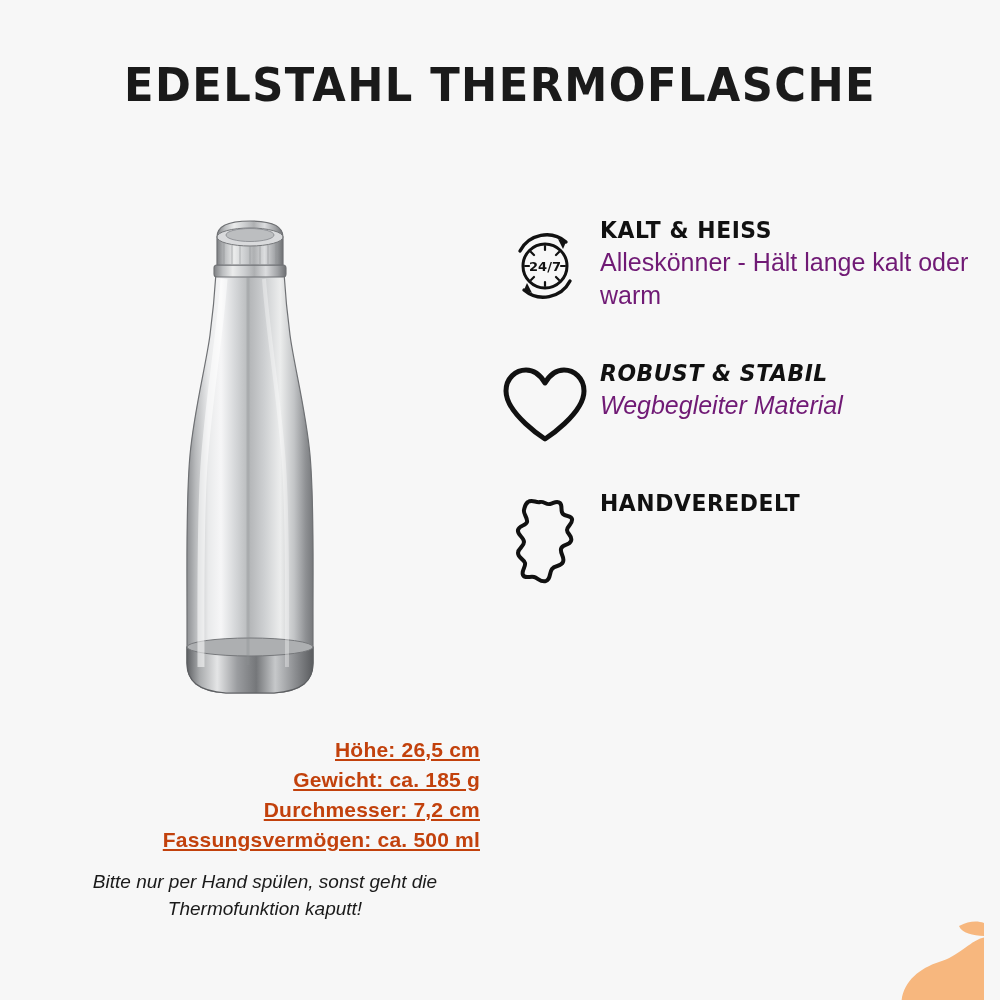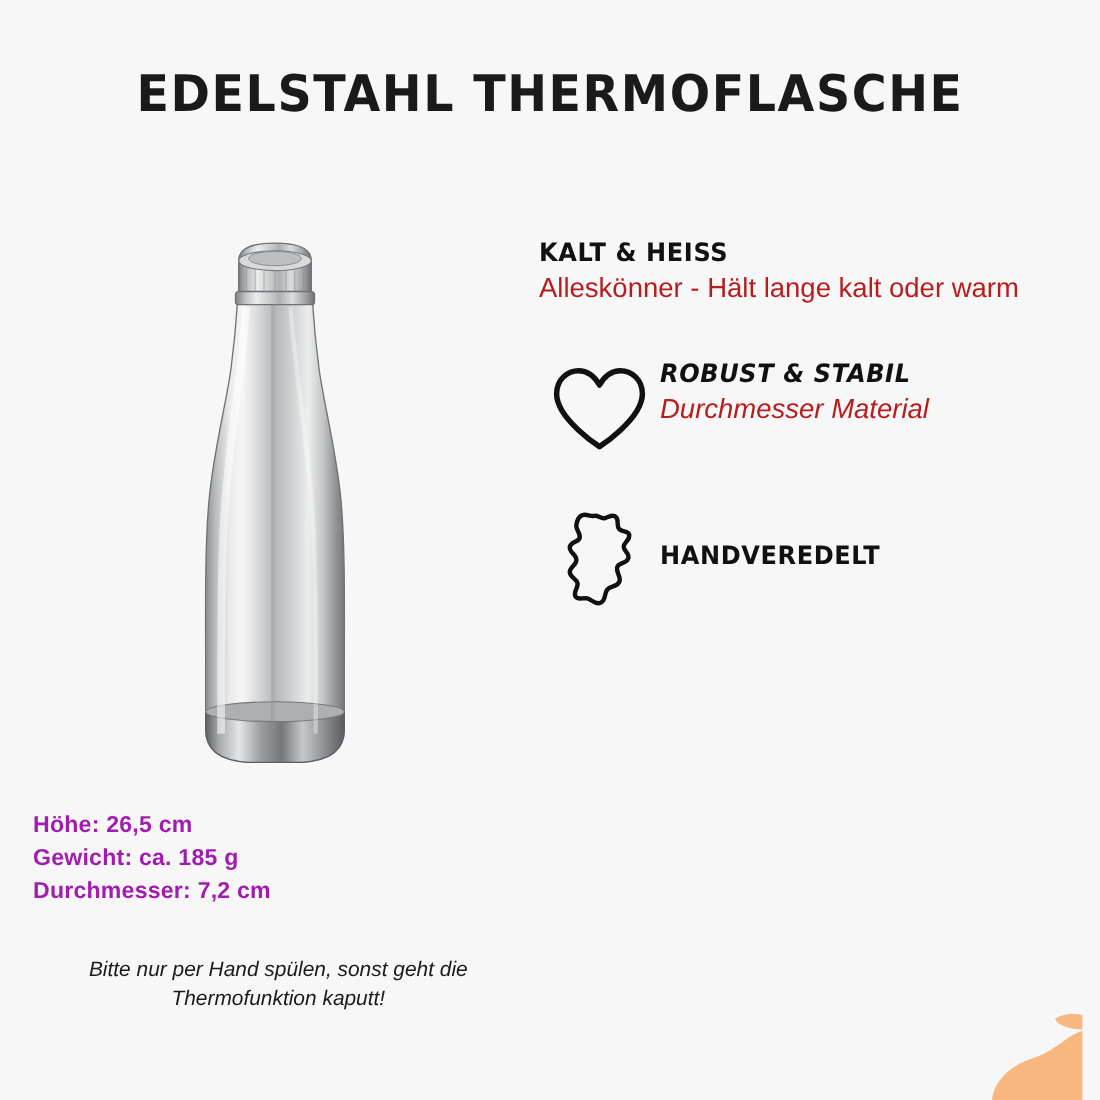--- a/index.html
+++ b/index.html
@@ -48,32 +48,33 @@
     height: 500px;
   }
   .bottle-svg { display:block; }
 
   
   .specs {
     position: absolute;
     left: 30px;
     top: 735px;
     width: 450px;
-    text-align: left;
-    color: #a21caf;
+    text-align: right;
+    color: #c2410c;
+    text-decoration: underline;
   }
   .specs div {
     font-size: 21px;
     font-weight: bold;
     line-height: 30px;
     letter-spacing: 0.2px;
   }
   .note {
     position: absolute;
-    left: 28px;
+    left: 40px;
     top: 868px;
     width: 450px;
     text-align: center;
     font-style: italic;
     font-size: 19px;
     line-height: 27px;
     color: #1a1a1a;
   }
 
   
@@ -107,27 +108,27 @@
     letter-spacing: 0.6px;
     color: #111;
     transform: scaleX(0.95);
     transform-origin: left center;
     margin-bottom: 3px;
     white-space: nowrap;
   }
   .fbody {
     font-size: 25px;
     line-height: 33px;
-    color: #b91c1c;
+    color: #701a75;
   }
 
   
   .feature.f0 { margin-bottom: 46px; }
   .feature.f1 { margin-bottom: 40px; font-style: italic; }
-  .feature.f2 { margin-bottom: 44px; align-items: center; }
+  .feature.f2 { margin-bottom: 44px; }
 
   
   .blob {
     position: absolute;
     right: -10px;
     bottom: -20px;
     width: 240px;
     height: 190px;
     pointer-events: none;
   }
@@ -213,41 +214,62 @@
       <path d="M64,64 C60,120 48,190 44,250 C40,310 41,380 41,452" stroke="#ffffff" stroke-width="7" opacity="0.55" fill="none"></path>
       <path d="M104,64 C108,120 120,190 124,250 C128,310 127,380 127,452" stroke="#ffffff" stroke-width="4" opacity="0.35" fill="none"></path>
       <path d="M88,62 C88,150 88,300 88,450" stroke="#8c8e91" stroke-width="3" opacity="0.35" fill="none"></path>
     </svg>
   </div>
 
   <div class="specs">
     <div>Höhe: 26,5 cm</div>
     <div>Gewicht: ca. 185 g</div>
     <div>Durchmesser: 7,2 cm</div>
+    <div>Fassungsvermögen: ca. 500 ml</div>
   </div>
   <div class="note">Bitte nur per Hand spülen, sonst geht die Thermofunktion kaputt!</div>
 
   <div class="features">
 
     <div class="feature f0">
+      <div class="icon">
+        <svg width="90" height="90" viewBox="0 0 90 90">
+          <circle cx="45" cy="45" r="22" fill="none" stroke="#111" stroke-width="3"></circle>
+          <g stroke="#111" stroke-width="2.2" stroke-linecap="round">
+            <line x1="45" y1="25" x2="45" y2="29"></line>
+            <line x1="45" y1="61" x2="45" y2="65"></line>
+            <line x1="25" y1="45" x2="29" y2="45"></line>
+            <line x1="61" y1="45" x2="65" y2="45"></line>
+            <line x1="31" y1="31" x2="34" y2="34"></line>
+            <line x1="56" y1="56" x2="59" y2="59"></line>
+            <line x1="59" y1="31" x2="56" y2="34"></line>
+            <line x1="34" y1="56" x2="31" y2="59"></line>
+          </g>
+          <path d="M20,30 A30,30 0 0,1 66,21" fill="none" stroke="#111" stroke-width="3.4" stroke-linecap="round"></path>
+          <polygon points="66,21 58,18 63,28" fill="#111"></polygon>
+          <path d="M70,60 A30,30 0 0,1 24,69" fill="none" stroke="#111" stroke-width="3.4" stroke-linecap="round"></path>
+          <polygon points="24,69 32,72 27,62" fill="#111"></polygon>
+          <text x="45" y="50" text-anchor="middle" font-family="DejaVu Sans, sans-serif" font-size="13" font-weight="bold" fill="#111">24/7</text>
+        </svg>
+      </div>
       <div class="ftext">
         <div class="fhead">KALT &amp; HEISS</div>
         <div class="fbody">Alleskönner - Hält lange kalt oder warm</div>
       </div>
     </div>
 
     <div class="feature f1">
       <div class="icon">
         <svg width="94" height="84" viewBox="0 0 94 84">
           <path d="M47,75 C47,75 8,50 8,27 C8,14 18,6 28,6 C37,6 43,12 47,19 C51,12 57,6 66,6 C76,6 86,14 86,27 C86,50 47,75 47,75 Z" fill="none" stroke="#111" stroke-width="5" stroke-linejoin="round"></path>
         </svg>
       </div>
       <div class="ftext">
         <div class="fhead">ROBUST &amp; STABIL</div>
-        <div class="fbody">Durchmesser Material</div>
+        <div class="fbody">Wegbegleiter Material</div>
       </div>
     </div>
 
     <div class="feature f2">
       <div class="icon">
         <svg width="80" height="96" viewBox="0 0 80 96">
           <path d="M23,8 C27,5 31,9 35,8 C39,7 41,11 45,10 C49,9 52,6 55,9
                    C58,12 55,17 58,20 C61,23 66,21 67,25 C68,30 62,32 62,36
                    C62,40 68,42 66,47 C64,52 57,50 56,55 C55,60 60,63 58,68
                    C56,73 50,71 47,75 C44,79 46,85 41,87 C36,89 33,84 29,83

